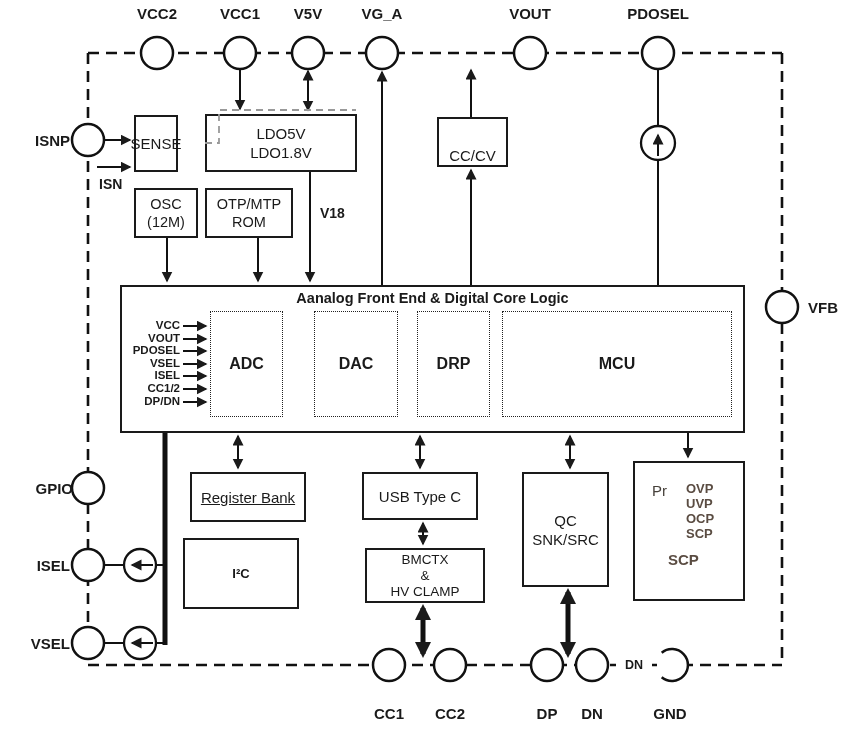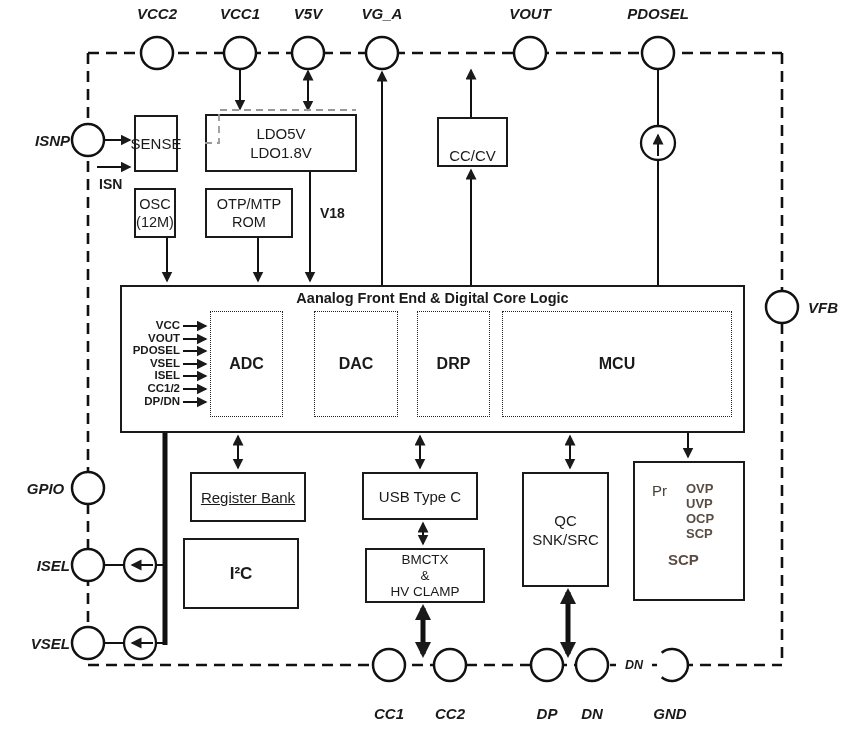--- a/index.html
+++ b/index.html
@@ -5,21 +5,21 @@
   html,body{margin:0;padding:0;background:#fff;}
   #stage{position:relative;width:850px;height:729px;background:#fff;overflow:hidden;
          font-family:"Liberation Sans",sans-serif;color:#1a1a1a;}
   svg{position:absolute;left:0;top:0;}
   .layer{position:absolute;left:0;top:0;width:850px;height:729px;}
   .blk{position:absolute;background:#fff;border:2px solid #1a1a1a;box-sizing:border-box;
        display:flex;flex-direction:column;align-items:center;justify-content:center;
        font-size:15px;line-height:19px;text-align:center;}
   .dotted{position:absolute;border:1.7px dotted #222;box-sizing:border-box;background:transparent;
        display:flex;align-items:center;justify-content:center;font-weight:bold;font-size:16px;}
-  .pinlabel{position:absolute;font-weight:bold;font-size:15px;text-align:center;font-style:italic;}
+  .pinlabel{position:absolute;font-weight:bold;font-size:15px;text-align:center;}
   .siglabel{position:absolute;font-weight:bold;font-size:14px;}
   .inlabel{position:absolute;left:110px;width:70px;text-align:right;font-weight:bold;
            font-size:11.5px;line-height:13px;}
   .afetitle{position:absolute;font-weight:bold;font-size:14.5px;width:625px;text-align:center;}
   .plist{display:block;font-weight:bold;font-size:13px;line-height:15px;}
 </style>
 </head>
 <body>
 
 <div id="stage">
@@ -101,21 +101,21 @@
 
   <div class="blk" style="left:134px;top:115px;width:44px;height:57px;">
     <span>SENSE</span>
   </div>
 
   <div class="blk" style="left:205px;top:114px;width:152px;height:58px;">
     <span>LDO5V</span>
     <span>LDO1.8V</span>
   </div>
 
-  <div class="blk" style="left:134px;top:188px;width:42px;height:50px;font-size:14.5px;line-height:18px;">
+  <div class="blk" style="left:134px;top:188px;width:64px;height:50px;font-size:14.5px;line-height:18px;">
     <span>OSC</span>
     <span>(12M)</span>
   </div>
 
   <div class="blk" style="left:205px;top:188px;width:88px;height:50px;font-size:14.5px;line-height:18px;">
     <span>OTP/MTP</span>
     <span>ROM</span>
   </div>
 
   <div class="blk" style="left:437px;top:117px;width:71px;height:50px;justify-content:flex-end;">
@@ -143,21 +143,21 @@
   <div class="inlabel" style="top:344px;">PDOSEL</div>
   <div class="inlabel" style="top:357px;">VSEL</div>
   <div class="inlabel" style="top:369px;">ISEL</div>
   <div class="inlabel" style="top:382px;">CC1/2</div>
   <div class="inlabel" style="top:395px;">DP/DN</div>
 
   <div class="blk" style="left:190px;top:472px;width:116px;height:50px;text-decoration:underline;">
     <span>Register Bank</span>
   </div>
 
-  <div class="blk" style="left:183px;top:538px;width:116px;height:71px;font-weight:bold;font-size:17px;">
+  <div class="blk" style="left:183px;top:538px;width:116px;height:71px;font-weight:bold;font-size:13px;">
     <span>I²C</span>
   </div>
 
   <div class="blk" style="left:362px;top:472px;width:116px;height:48px;">
     <span>USB Type C</span>
   </div>
 
   <div class="blk" style="left:522px;top:472px;width:87px;height:115px;">
     <span>QC</span>
     <span>SNK/SRC</span>
@@ -201,21 +201,21 @@
 
   <div class="pinlabel" style="left:117px;top:5px;width:80px;">VCC2</div>
   <div class="pinlabel" style="left:200px;top:5px;width:80px;">VCC1</div>
   <div class="pinlabel" style="left:268px;top:5px;width:80px;">V5V</div>
   <div class="pinlabel" style="left:342px;top:5px;width:80px;">VG_A</div>
   <div class="pinlabel" style="left:490px;top:5px;width:80px;">VOUT</div>
   <div class="pinlabel" style="left:613px;top:5px;width:90px;">PDOSEL</div>
 
   <div class="pinlabel" style="left:18px;top:132px;width:52px;text-align:right;">ISNP</div>
   <div class="siglabel" style="left:99px;top:176px;">ISN</div>
-  <div class="pinlabel" style="left:18px;top:480px;width:55px;">GPIO</div>
+  <div class="pinlabel" style="left:18px;top:480px;width:55px;text-align:right;">GPIO</div>
   <div class="pinlabel" style="left:18px;top:557px;width:52px;text-align:right;">ISEL</div>
   <div class="pinlabel" style="left:18px;top:635px;width:52px;text-align:right;">VSEL</div>
 
   <div class="pinlabel" style="left:808px;top:299px;width:40px;text-align:left;">VFB</div>
 
   <div class="siglabel" style="left:320px;top:205px;">V18</div>
 
   <div class="pinlabel" style="left:349px;top:705px;width:80px;">CC1</div>
   <div class="pinlabel" style="left:410px;top:705px;width:80px;">CC2</div>
   <div class="pinlabel" style="left:507px;top:705px;width:80px;">DP</div>

